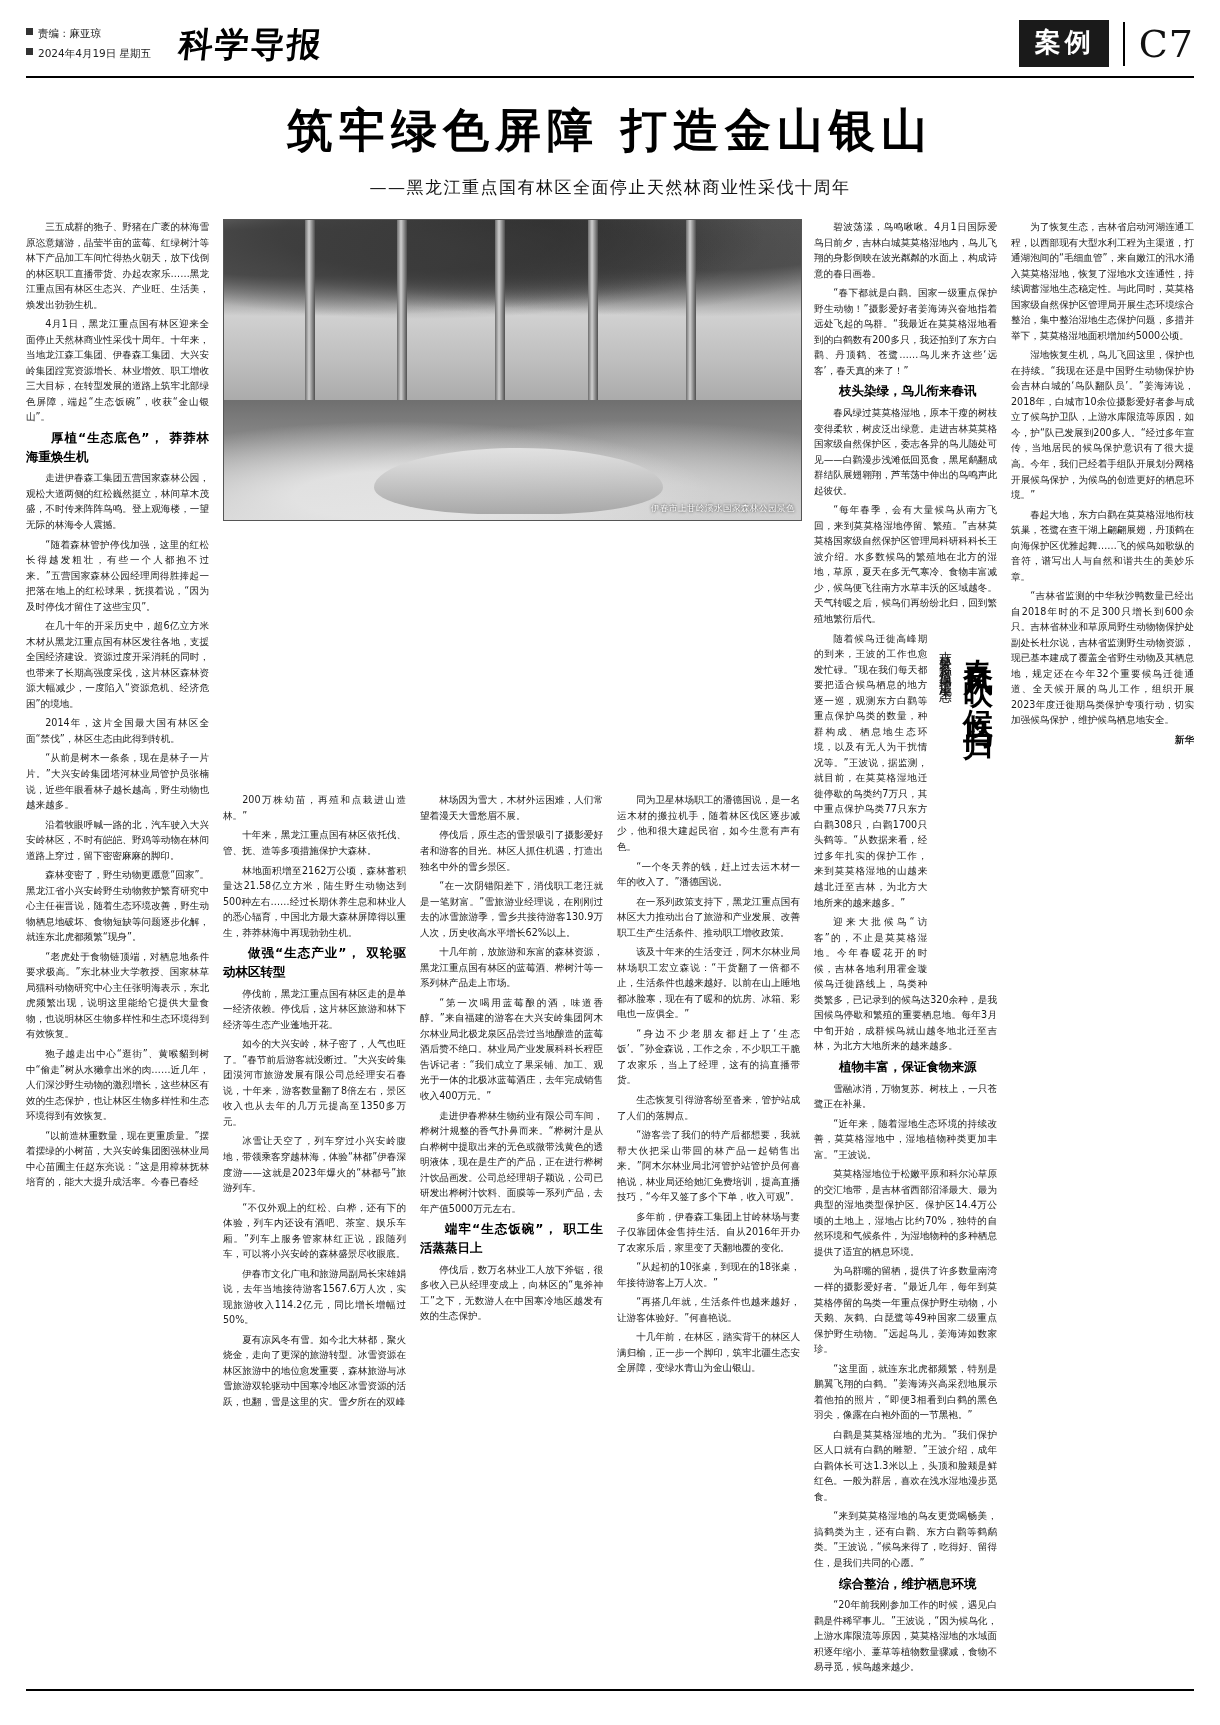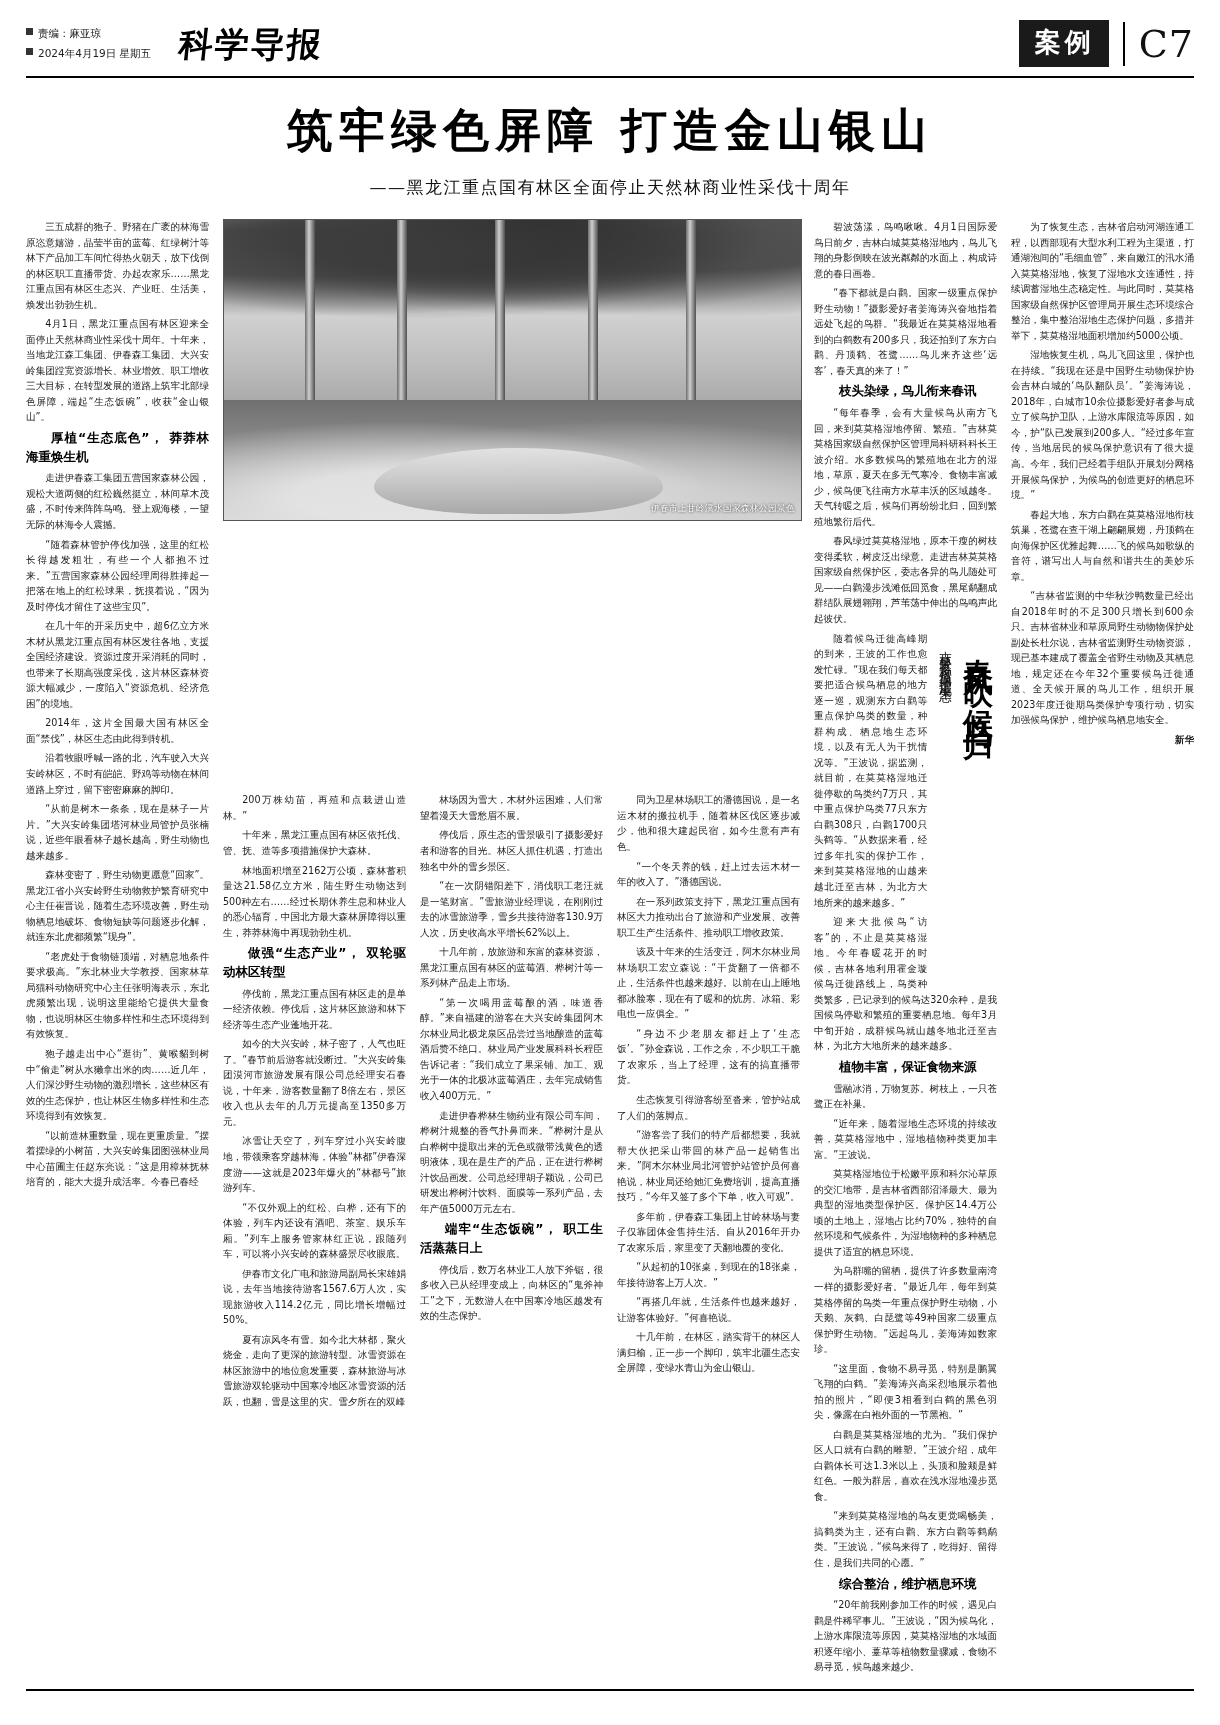--- a/index.html
+++ b/index.html
@@ -242,22 +242,22 @@
 
     <div class="col" style="grid-column:1;grid-row:1 / span 2;">
       <p>三五成群的狍子、野猪在广袤的林海雪原恣意嬉游，晶莹半亩的蓝莓、红绿树汁等林下产品加工车间忙得热火朝天，放下伐倒的林区职工直播带货、办起农家乐……黑龙江重点国有林区生态兴、产业旺、生活美，焕发出勃勃生机。</p>
       <p>4月1日，黑龙江重点国有林区迎来全面停止天然林商业性采伐十周年。十年来，当地龙江森工集团、伊春森工集团、大兴安岭集团蹚宽资源增长、林业增效、职工增收三大目标，在转型发展的道路上筑牢北部绿色屏障，端起“生态饭碗”，收获“金山银山”。</p>
       <p class="sec-title">厚植“生态底色”，
 莽莽林海重焕生机</p>
       <p>走进伊春森工集团五营国家森林公园，观松大道两侧的红松巍然挺立，林间草木茂盛，不时传来阵阵鸟鸣。登上观海楼，一望无际的林海令人震撼。</p>
       <p>“随着森林管护停伐加强，这里的红松长得越发粗壮，有些一个人都抱不过来。”五营国家森林公园经理周得胜捧起一把落在地上的红松球果，抚摸着说，“因为及时停伐才留住了这些宝贝”。</p>
       <p>在几十年的开采历史中，超6亿立方米木材从黑龙江重点国有林区发往各地，支援全国经济建设。资源过度开采消耗的同时，也带来了长期高强度采伐，这片林区森林资源大幅减少，一度陷入“资源危机、经济危困”的境地。</p>
       <p>2014年，这片全国最大国有林区全面“禁伐”，林区生态由此得到转机。</p>
+      <p>“从前是树木一条条，现在是林子一片片。”大兴安岭集团塔河林业局管护员张楠说，近些年眼看林子越长越高，野生动物也越来越多。</p>
       <p>沿着牧眼呼喊一路的北，汽车驶入大兴安岭林区，不时有皑皑、野鸡等动物在林间道路上穿过，留下密密麻麻的脚印。</p>
-      <p>“从前是树木一条条，现在是林子一片片。”大兴安岭集团塔河林业局管护员张楠说，近些年眼看林子越长越高，野生动物也越来越多。</p>
       <p>森林变密了，野生动物更愿意“回家”。黑龙江省小兴安岭野生动物救护繁育研究中心主任崔晋说，随着生态环境改善，野生动物栖息地破坏、食物短缺等问题逐步化解，就连东北虎都频繁“现身”。</p>
       <p>“老虎处于食物链顶端，对栖息地条件要求极高。”东北林业大学教授、国家林草局猫科动物研究中心主任张明海表示，东北虎频繁出现，说明这里能给它提供大量食物，也说明林区生物多样性和生态环境得到有效恢复。</p>
       <p>狍子越走出中心“逛街”、黄喉貂到树中“偷走”树从水獭拿出米的肉……近几年，人们深沙野生动物的激烈增长，这些林区有效的生态保护，也让林区生物多样性和生态环境得到有效恢复。</p>
       <p>“以前造林重数量，现在更重质量。”摆着摆绿的小树苗，大兴安岭集团图强林业局中心苗圃主任赵东亮说：“这是用樟林抚林培育的，能大大提升成活率。今春已春经</p>
     </div>
 
     <div class="col" style="grid-column:2;grid-row:2;">
       <p>200万株幼苗，再殖和点栽进山造林。”</p>
       <p>十年来，黑龙江重点国有林区依托伐、管、抚、造等多项措施保护大森林。</p>
       <p>林地面积增至2162万公顷，森林蓄积量达21.58亿立方米，陆生野生动物达到500种左右……经过长期休养生息和林业人的悉心辐育，中国北方最大森林屏障得以重生，莽莽林海中再现勃勃生机。</p>
@@ -294,36 +294,36 @@
       <p>多年前，伊春森工集团上甘岭林场与妻子仅靠团体金售持生活。自从2016年开办了农家乐后，家里变了天翻地覆的变化。</p>
       <p>“从起初的10张桌，到现在的18张桌，年接待游客上万人次。”</p>
       <p>“再搭几年就，生活条件也越来越好，让游客体验好。”何喜艳说。</p>
       <p>十几年前，在林区，踏实背干的林区人满归榆，正一步一个脚印，筑牢北疆生态安全屏障，变绿水青山为金山银山。</p>
     </div>
 
     <div class="col" style="grid-column:5;grid-row:1 / span 2;">
       <p>碧波荡漾，鸟鸣啾啾。4月1日国际爱鸟日前夕，吉林白城莫莫格湿地内，鸟儿飞翔的身影倒映在波光粼粼的水面上，构成诗意的春日画卷。</p>
       <p>“春下都就是白鹳。国家一级重点保护野生动物！”摄影爱好者姜海涛兴奋地指着远处飞起的鸟群。“我最近在莫莫格湿地看到的白鹤数有200多只，我还拍到了东方白鹳、丹顶鹤、苍鹭……鸟儿来齐这些‘远客’，春天真的来了！”</p>
       <p class="sec-title">枝头染绿，鸟儿衔来春讯</p>
+      <p>春风绿过莫莫格湿地，原本干瘦的树枝变得柔软，树皮泛出绿意。走进吉林莫莫格国家级自然保护区，委志各异的鸟儿随处可见——白鹳漫步浅滩低回觅食，黑尾鹬翻成群结队展翅翱翔，芦苇荡中伸出的鸟鸣声此起彼伏。</p>
       <p>“每年春季，会有大量候鸟从南方飞回，来到莫莫格湿地停留、繁殖。”吉林莫莫格国家级自然保护区管理局科研科科长王波介绍。水多数候鸟的繁殖地在北方的湿地，草原，夏天在多无气寒冷、食物丰富减少，候鸟便飞往南方水草丰沃的区域越冬。天气转暖之后，候鸟们再纷纷北归，回到繁殖地繁衍后代。</p>
-      <p>春风绿过莫莫格湿地，原本干瘦的树枝变得柔软，树皮泛出绿意。走进吉林莫莫格国家级自然保护区，委志各异的鸟儿随处可见——白鹳漫步浅滩低回觅食，黑尾鹬翻成群结队展翅翱翔，芦苇荡中伸出的鸟鸣声此起彼伏。</p>
 
       <div class="vtitle-wrap">
         <div class="vtitle-main">春风吹  候鸟归</div>
         <div class="vtitle-sub">吉林采取多种措施保护湿地生态</div>
       </div>
 
       <p>随着候鸟迁徙高峰期的到来，王波的工作也愈发忙碌。“现在我们每天都要把适合候鸟栖息的地方逐一巡，观测东方白鹳等重点保护鸟类的数量，种群构成、栖息地生态环境，以及有无人为干扰情况等。”王波说，据监测，就目前，在莫莫格湿地迁徙停歇的鸟类约7万只，其中重点保护鸟类77只东方白鹳308只，白鹳1700只头鹤等。“从数据来看，经过多年扎实的保护工作，来到莫莫格湿地的山越来越北迁至吉林，为北方大地所来的越来越多。”</p>
       <p>迎来大批候鸟“访客”的，不止是莫莫格湿地。今年春暖花开的时候，吉林各地利用霍金璇候鸟迁徙路线上，鸟类种类繁多，已记录到的候鸟达320余种，是我国候鸟停歇和繁殖的重要栖息地。每年3月中旬开始，成群候鸟就山越冬地北迁至吉林，为北方大地所来的越来越多。</p>
       <p class="sec-title">植物丰富，保证食物来源</p>
       <p>雪融冰消，万物复苏。树枝上，一只苍鹭正在补巢。</p>
       <p>“近年来，随着湿地生态环境的持续改善，莫莫格湿地中，湿地植物种类更加丰富。”王波说。</p>
       <p>莫莫格湿地位于松嫩平原和科尔沁草原的交汇地带，是吉林省西部沼泽最大、最为典型的湿地类型保护区。保护区14.4万公顷的土地上，湿地占比约70%，独特的自然环境和气候条件，为湿地物种的多种栖息提供了适宜的栖息环境。</p>
       <p>为乌群嘴的留栖，提供了许多数量南湾一样的摄影爱好者。“最近几年，每年到莫莫格停留的鸟类一年重点保护野生动物，小天鹅、灰鹤、白琵鹭等49种国家二级重点保护野生动物。”远起鸟儿，姜海涛如数家珍。</p>
-      <p>“这里面，食物不易寻觅，特别是鹏翼飞翔的白鹤。”姜海涛兴高采烈地展示着他拍的照片，“即便3相看到白鹤的黑色羽尖，像露在白袍外面的一节黑袍。”</p>
+      <p>“这里面，就连东北虎都频繁，特别是鹏翼飞翔的白鹤。”姜海涛兴高采烈地展示着他拍的照片，“即便3相看到白鹤的黑色羽尖，像露在白袍外面的一节黑袍。”</p>
       <p>白鹳是莫莫格湿地的尤为。“我们保护区人口就有白鹳的雕塑。”王波介绍，成年白鹳体长可达1.3米以上，头顶和脸颊是鲜红色。一般为群居，喜欢在浅水湿地漫步觅食。</p>
       <p>“来到莫莫格湿地的鸟友更觉喝畅美，搞鹤类为主，还有白鹳、东方白鹳等鹤鹬类。”王波说，“候鸟来得了，吃得好、留得住，是我们共同的心愿。”</p>
       <p class="sec-title">综合整治，维护栖息环境</p>
       <p>“20年前我刚参加工作的时候，遇见白鹳是件稀罕事儿。”王波说，“因为候鸟化，上游水库限流等原因，莫莫格湿地的水域面积逐年缩小、薹草等植物数量骤减，食物不易寻觅，候鸟越来越少。</p>
     </div>
 
     <div class="col" style="grid-column:6;grid-row:1 / span 2;">
       <p>为了恢复生态，吉林省启动河湖连通工程，以西部现有大型水利工程为主渠道，打通湖泡间的“毛细血管”，来自嫩江的汛水涌入莫莫格湿地，恢复了湿地水文连通性，持续调蓄湿地生态稳定性。与此同时，莫莫格国家级自然保护区管理局开展生态环境综合整治，集中整治湿地生态保护问题，多措并举下，莫莫格湿地面积增加约5000公顷。</p>
       <p>湿地恢复生机，鸟儿飞回这里，保护也在持续。“我现在还是中国野生动物保护协会吉林白城的‘鸟队翻队员’。”姜海涛说，2018年，白城市10余位摄影爱好者参与成立了候鸟护卫队，上游水库限流等原因，如今，护“队已发展到200多人。“经过多年宣传，当地居民的候鸟保护意识有了很大提高。今年，我们已经着手组队开展划分网格开展候鸟保护，为候鸟的创造更好的栖息环境。”</p>
       <p>春起大地，东方白鹳在莫莫格湿地衔枝筑巢，苍鹭在查干湖上翩翩展翅，丹顶鹤在向海保护区优雅起舞……飞的候鸟如歌纵的音符，谱写出人与自然和谐共生的美妙乐章。</p>

